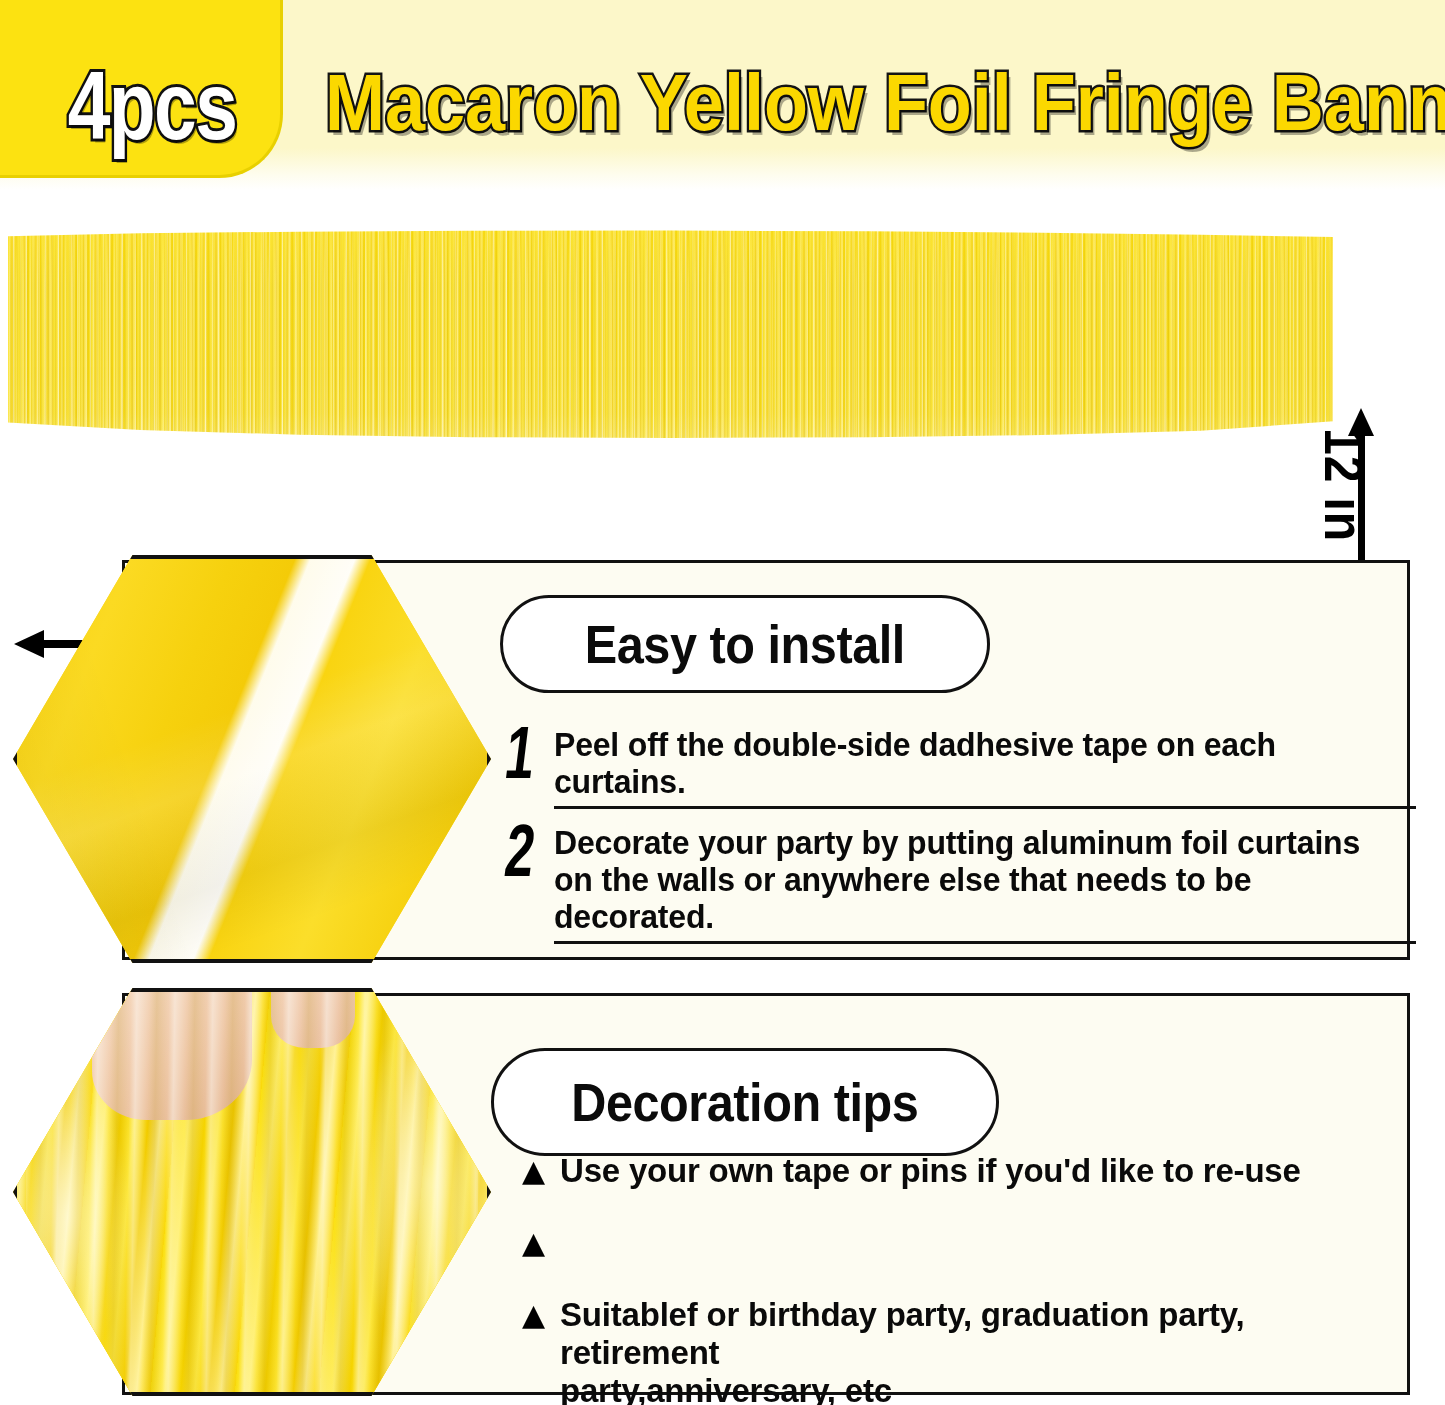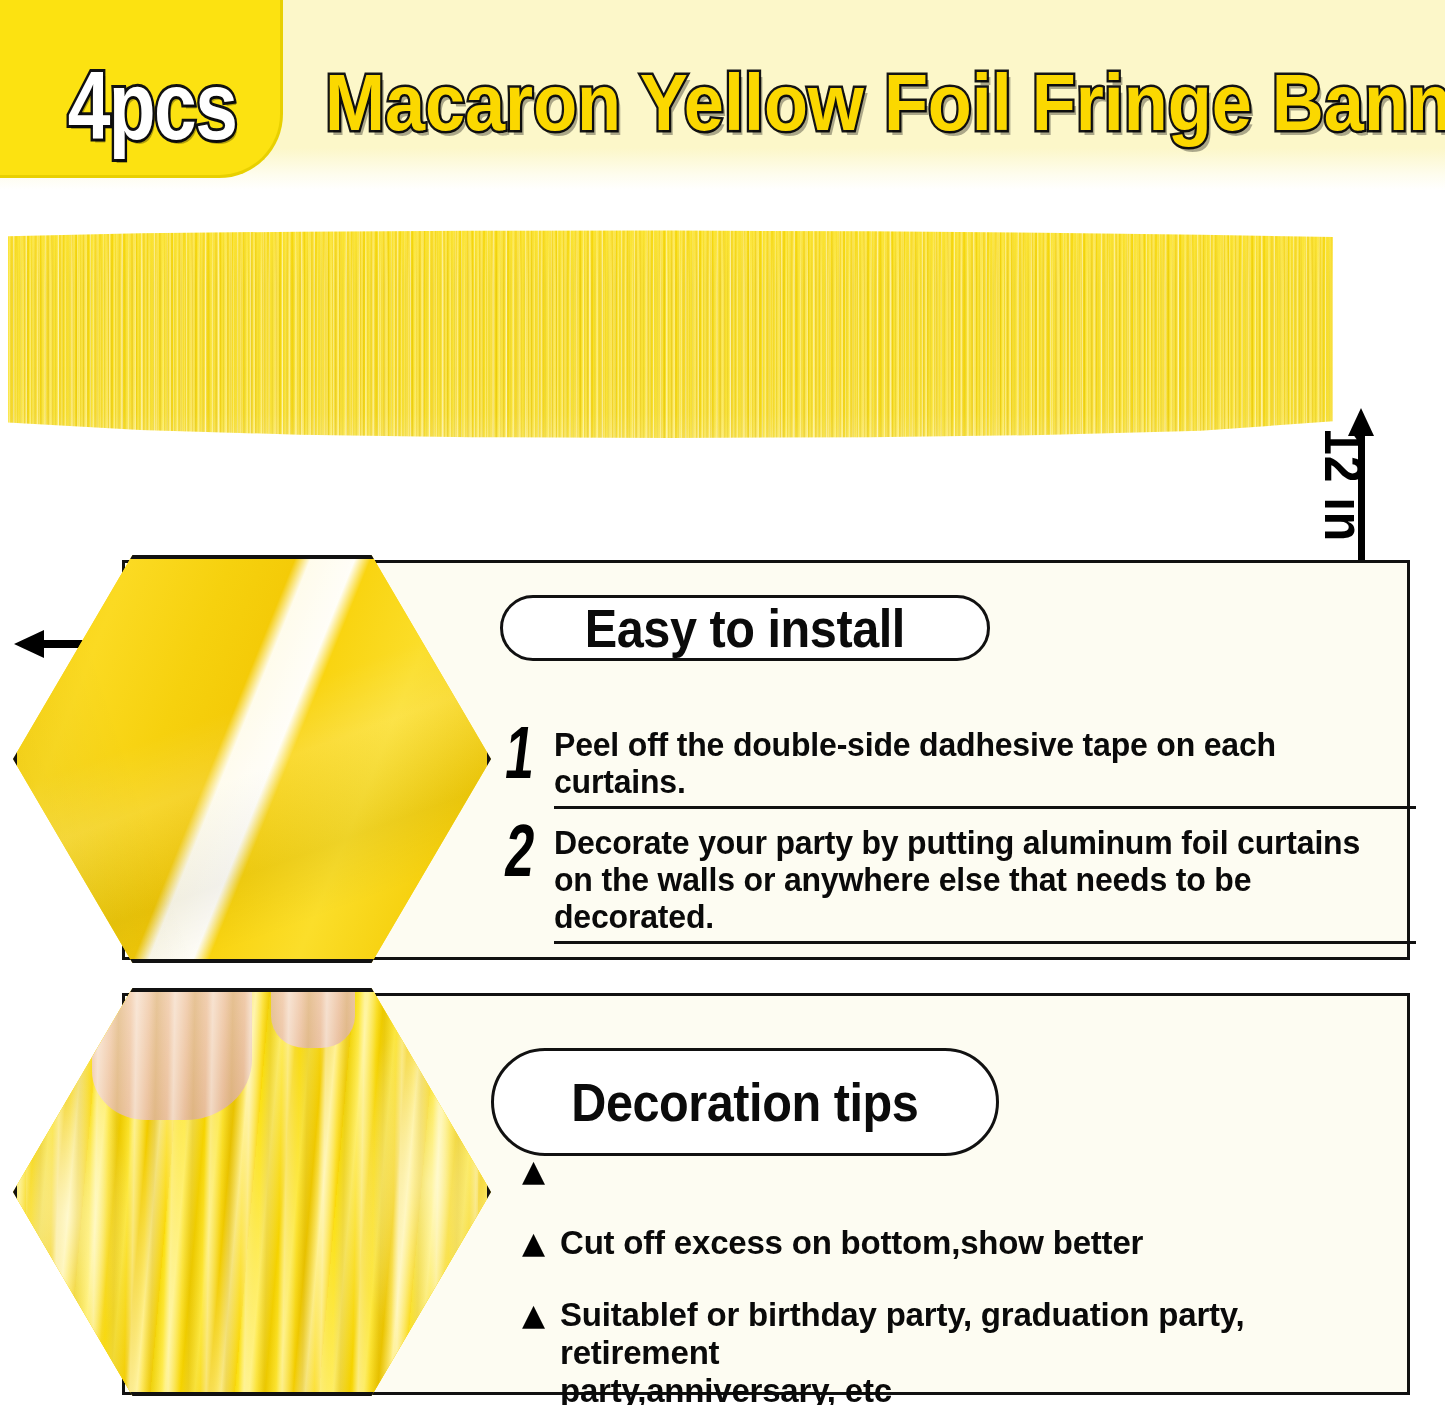--- a/index.html
+++ b/index.html
@@ -316,21 +316,21 @@
   .pill {
     position: absolute;
     background: #FFFFFF;
     border: 3px solid #111111;
     border-radius: 60px;
     box-sizing: border-box;
     display: flex;
     align-items: center;
     justify-content: center;
   }
-  #pill-install { left: 500px; top: 595px; width: 490px; height: 66px; }
+  #pill-install { left: 500px; top: 595px; width: 490px; height: 98px; }
   #pill-tips    { left: 491px; top: 1048px; width: 508px; height: 108px; }
   .pill-text {
     font-family: "Liberation Sans Narrow", "Liberation Sans", sans-serif;
     font-weight: bold;
     font-size: 54px;
     line-height: 54px;
     color: #0B0B0B;
     letter-spacing: -0.5px;
     transform: scaleX(0.90);
     white-space: nowrap;
@@ -479,24 +479,24 @@
     </div>
   </div>
 </div>
 
 <div class="pill" id="pill-tips">
   <span class="pill-text">Decoration tips</span>
 </div>
 
 <div class="tip" id="tip-1">
   <span class="tip-marker">▲</span>
+  <span class="tip-text">Use your own tape or pins if you'd like to re-use</span>
 </div>
 
 <div class="tip" id="tip-2">
   <span class="tip-marker">▲</span>
-  <span class="tip-text">Cut off excess on bottom,show better</span>
 </div>
 
 <div class="tip" id="tip-3">
   <span class="tip-marker">▲</span>
   <span class="tip-text">Suitablef or birthday party, graduation party,   retirement
 party,anniversary,   etc</span>
 </div>
 
 </body></html>

